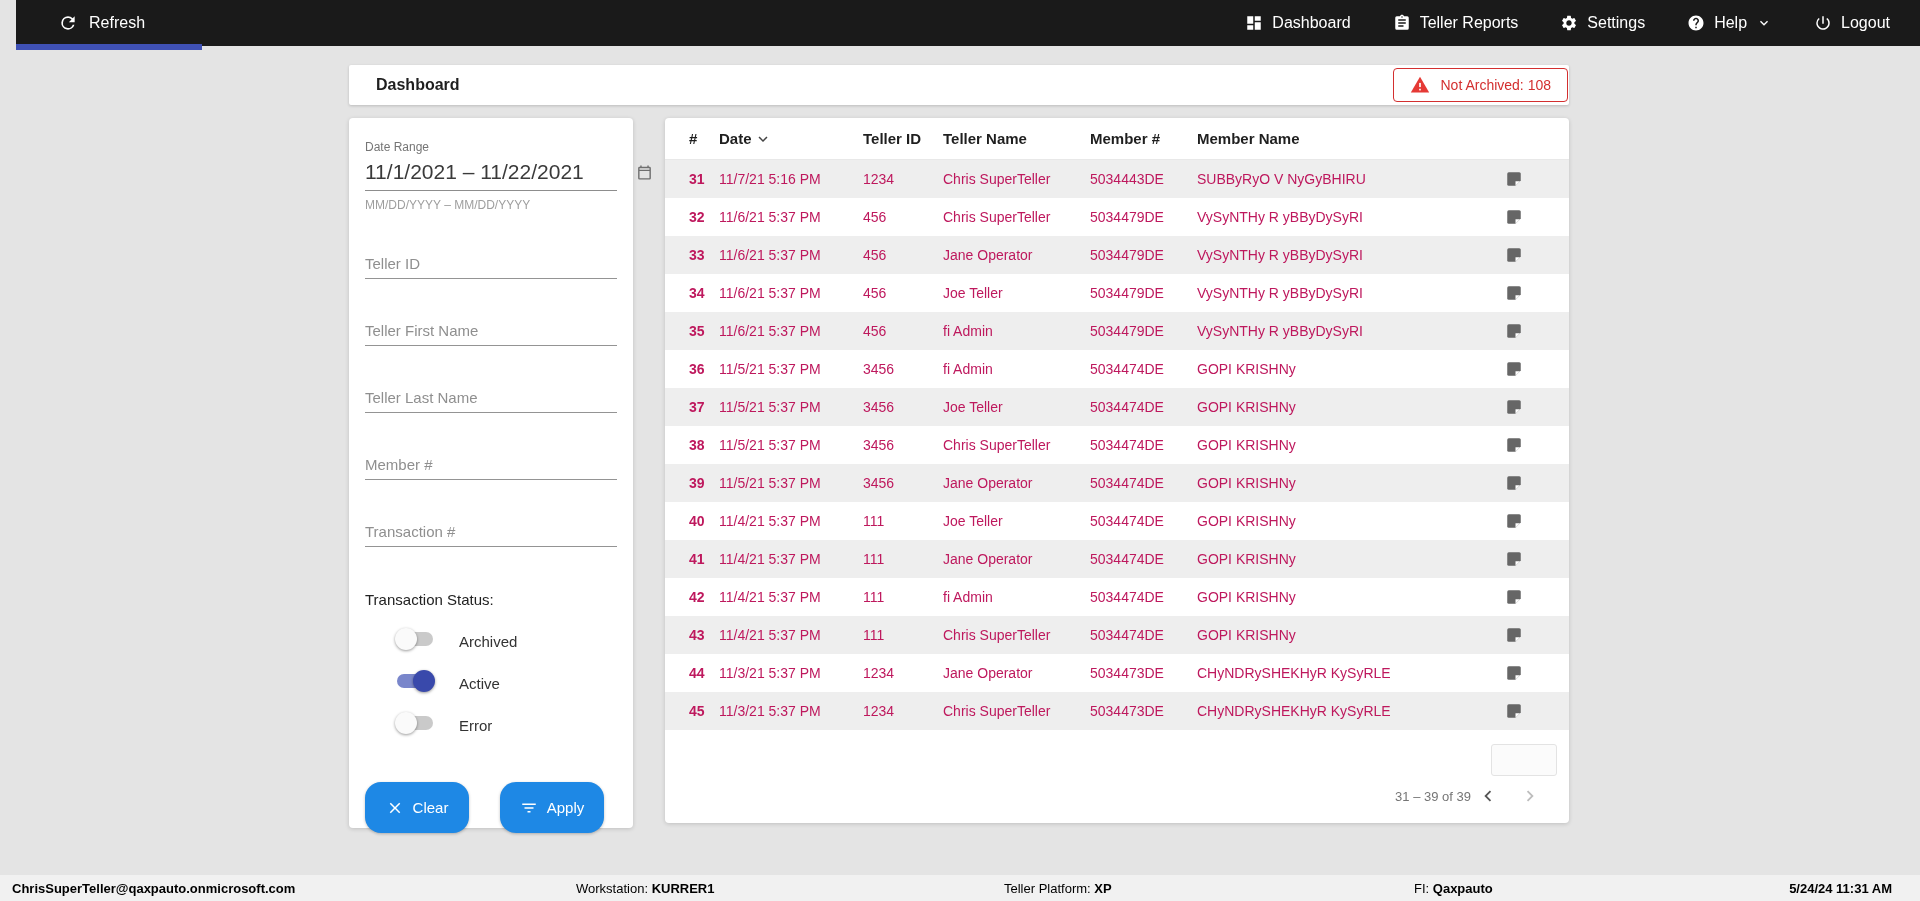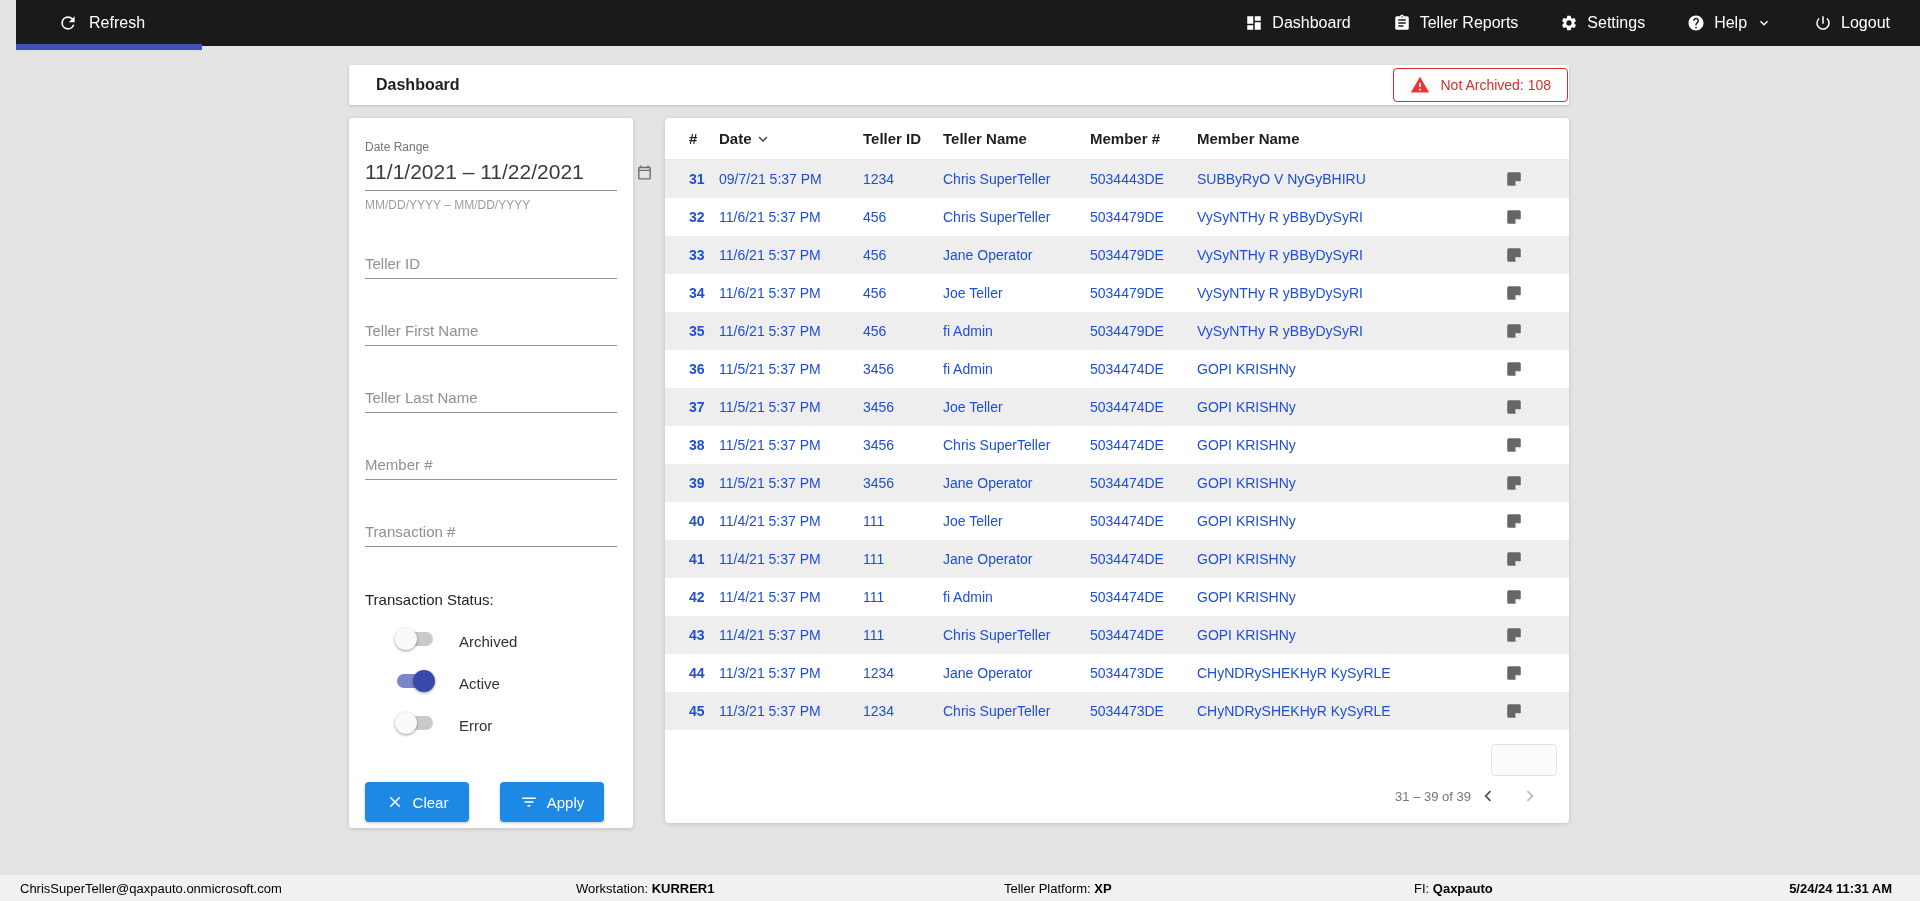--- a/index.html
+++ b/index.html
@@ -32,43 +32,43 @@
   .underline-input::placeholder{color:#8f8f8f}
   .status-label{margin-top:44px;font-size:15px;color:#222}
   .toggle-row{display:flex;align-items:flex-end;gap:24px;margin:20px 0 0 30px}
   .switch{position:relative;width:40px;height:22px;cursor:pointer;flex:0 0 auto}
   .switch .track{position:absolute;left:2px;top:4px;width:36px;height:14px;border-radius:7px;background:#9e9e9e;opacity:.55}
   .switch .thumb{position:absolute;left:0;top:0;width:22px;height:22px;border-radius:50%;background:#fafafa;box-shadow:0 1px 3px rgba(0,0,0,.4)}
   .switch.on .track{background:#7986cb;opacity:1}
   .switch.on .thumb{left:18px;background:#3949ab}
   .toggle-label{font-size:15px;color:#333}
   .btn-row{display:flex;gap:31px;margin-top:48px}
-  .btn{width:104px;height:40px;background:#1e88e5;color:#fff;border:0;border-radius:4px;font-size:15px;font-family:inherit;display:flex;align-items:center;justify-content:center;gap:9px;cursor:pointer;box-shadow:0 1px 3px rgba(0,0,0,.25)}
+  .btn{width:104px;height:51px;background:#1e88e5;color:#fff;border:0;border-radius:16px;font-size:15px;font-family:inherit;display:flex;align-items:center;justify-content:center;gap:9px;cursor:pointer;box-shadow:0 1px 3px rgba(0,0,0,.25)}
   .btn svg{fill:#fff}
 
   
   .table-card{position:absolute;left:665px;top:118px;width:904px;height:705px;background:#fff;border-radius:4px;box-shadow:0 1px 4px rgba(0,0,0,.16)}
   .thead,.trow{display:grid;grid-template-columns:30px 144px 80px 147px 107px 1fr 40px;align-items:center;padding:0 24px}
   .thead{height:42px;font-size:15px;font-weight:bold;color:#1f1f1f;border-bottom:1px solid #e8e8e8}
   .hcell{display:flex;align-items:center;gap:2px;white-space:nowrap}
-  .trow{height:38px;font-size:14px;color:#1d4ed8;cursor:pointer}
+  .trow{height:38px;font-size:14px;color:#be185d;cursor:pointer}
   .trow.alt{background:#eeeeee}
   .tcell{white-space:nowrap;overflow:hidden}
   .cell-num{font-weight:bold}
   .cell-note{justify-self:start;overflow:visible}
   .pager{position:absolute;right:22px;bottom:10px;display:flex;align-items:center}
   .pager-range{font-size:13px;color:#757575;}
   .pg-btn{width:34px;height:34px;display:flex;align-items:center;justify-content:center;cursor:pointer}
   .pg-btn+.pg-btn{margin-left:8px}
   .faint-btn{position:absolute;right:12px;bottom:47px;width:66px;height:32px;border:1px solid #e3e3e3;border-radius:3px;background:#fbfbfb}
 
   
   .footer{position:absolute;left:0;right:0;bottom:0;height:26px;background:#f1f1f1;font-size:13px;color:#000}
   .footer>span{position:absolute;top:50%;transform:translateY(-50%);white-space:nowrap}
-  .f-user{left:20px;font-weight:normal}
+  .f-user{left:12px;font-weight:bold}
   .f-ws{left:576px}
   .f-tp{left:1004px}
   .f-fi{left:1414px}
   .f-dt{right:28px;font-weight:bold}
   .footer b{font-weight:bold}
 </style>
 </head>
 <body>
 
 <div class="topbar">
@@ -213,21 +213,21 @@
       </div>
     <div class="hcell">
         <span>Member Name</span>
       </div>
     <div class="hcell"></div>
   </div>
 
   <div>
       <div class="trow alt">
         <div class="tcell cell-num">31</div>
-        <div class="tcell cell-date">09/7/21 5:37 PM</div>
+        <div class="tcell cell-date">11/7/21 5:16 PM</div>
         <div class="tcell cell-teller-id">1234</div>
         <div class="tcell cell-teller-name">Chris SuperTeller</div>
         <div class="tcell cell-member-num">5034443DE</div>
         <div class="tcell cell-member-name">SUBByRyO V NyGyBHIRU</div>
         <div class="tcell cell-note">
           <svg width="18" height="18" viewBox="0 0 24 24">
             <path d="M19 3H5a2 2 0 0 0-2 2v14a2 2 0 0 0 2 2h9l7-7V5a2 2 0 0 0-2-2z" fill="#666"></path>
             <path d="M14 21v-6h6z" fill="#fff"></path>
           </svg>
         </div>

